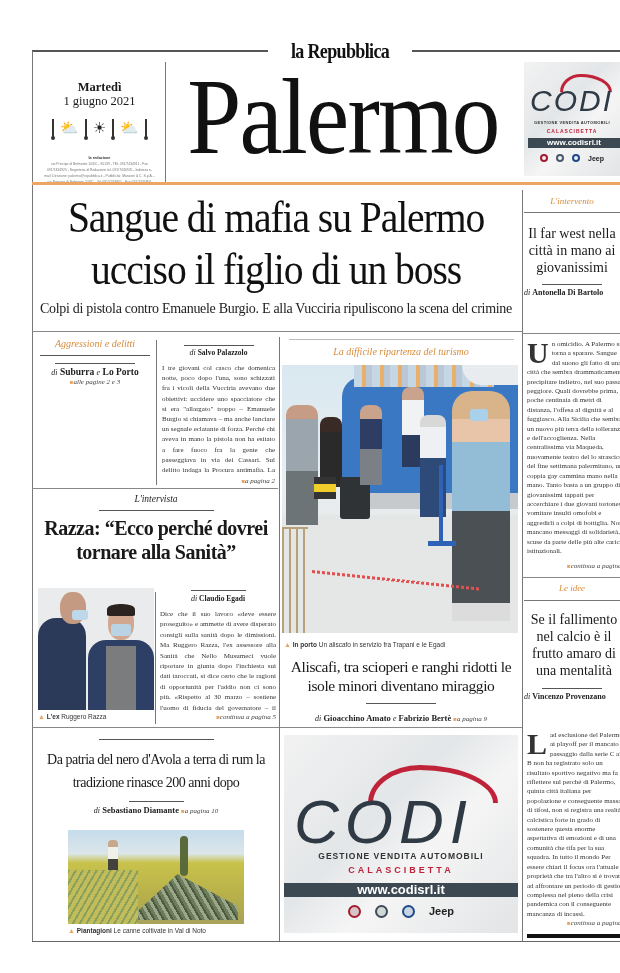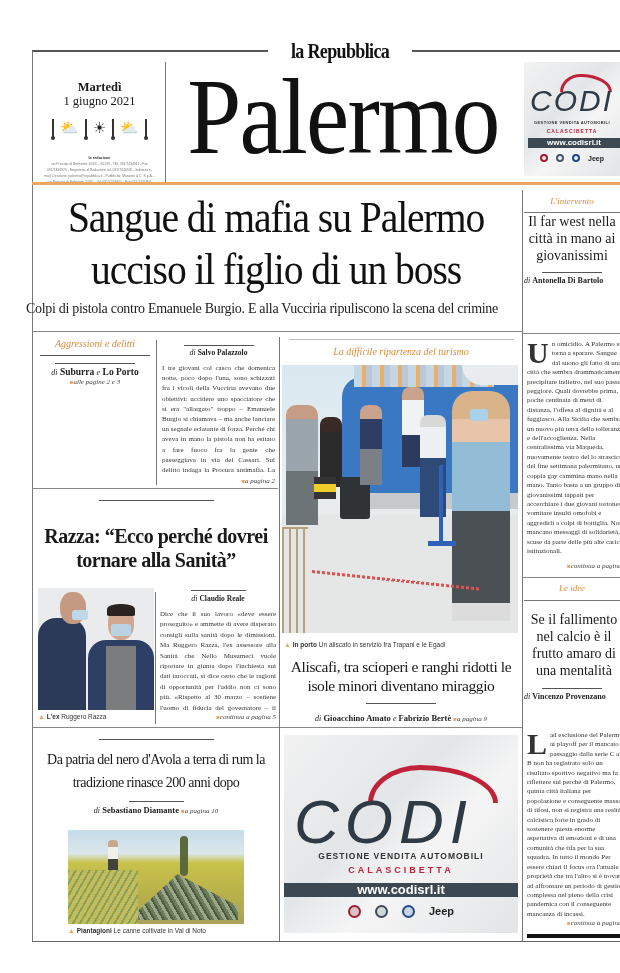--- a/index.html
+++ b/index.html
@@ -36,21 +36,21 @@
     .codi-city { position: absolute; font-family: "Liberation Sans", sans-serif; font-weight: bold; color: #c0223a; text-align: center; letter-spacing: 3px; }
     .codi-url { position: absolute; background: #3d4952; color: #fff; font-family: "Liberation Sans", sans-serif; font-weight: bold; text-align: center; }
     .codi-brands { position: absolute; display: flex; justify-content: center; align-items: center; gap: 14px; }
     .brand-badge { border-radius: 50%; border: 2px solid; display: inline-block; }
     .jeep { font-family: "Liberation Sans", sans-serif; font-weight: bold; color: #222; }
 
     
     .main-head { position: absolute; left: 34px; top: 192px; width: 484px; text-align: center;
                  font-family: "Liberation Serif", serif; font-size: 44px; line-height: 52px; letter-spacing: -1.2px; color: #111;
                  transform: scaleX(0.9); transform-origin: center top; }
-    .main-sub { position: absolute; left: 26px; top: 300px; width: 484px; text-align: left;
+    .main-sub { position: absolute; left: 34px; top: 300px; width: 484px; text-align: center;
                 font-family: "Liberation Serif", serif; font-size: 14px; line-height: 18px; color: #222; letter-spacing: -0.3px; }
     .kicker { font-family: "Liberation Serif", serif; font-style: italic; color: #d98b3a; font-size: 10.5px; text-align: center; }
     .kicker-dark { font-family: "Liberation Serif", serif; font-style: italic; color: #222; font-size: 10.5px; text-align: center; }
     .short-rule { height: 1px; background: #555; margin: 0 auto; }
     .col-head { font-family: "Liberation Serif", serif; color: #1a1a1a; text-align: center; }
     .byline { font-family: "Liberation Serif", serif; font-size: 9.5px; text-align: center; color: #222; }
     .byline i { font-size: 8px; }
     .byline b { font-weight: bold; }
     .pageref { font-family: "Liberation Serif", serif; font-style: italic; font-size: 7px; color: #444; }
     .pageref::before { content: "\25A0 "; color: #e9a665; font-style: normal; font-size: 6px; }
@@ -135,22 +135,23 @@
   <div class="byline" style="font-size:7.5px;">
     <i>di</i> <b>Salvo Palazzolo</b>
   </div>
   <div class="body-text" style="margin-top:6px; font-size:7px; line-height:10.2px; height:114px; overflow:hidden;">I tre giovani col casco che domenica notte, poco dopo l'una, sono schizzati fra i vicoli della Vucciria avevano due obiettivi: uccidere uno spacciatore che si era "allargato" troppo – Emanuele Burgio si chiamava – ma anche lanciare un segnale eclatante di forza. Perché chi aveva in mano la pistola non ha esitato a fare fuoco fra la gente che passeggiava in via dei Cassari. Sul delitto indaga la Procura antimafia. La mano del delitto proviene dal Borgo Vecchio.</div>
   <div class="pageref" style="text-align:right;">a pagina 2</div>
 </div>
 
 <div class="hline" style="left:32px; top:488px; width:246px; background:#888;"></div>
 
 <div class="abs" style="left:34px; top:494px; width:244px;">
+  <div class="kicker-dark" style="font-size:9.5px;">L'intervista</div>
   <div class="short-rule" style="width:115px; margin-top:6px;"></div>
-  <div class="col-head" style="font-size:20px; line-height:24px; margin-top:23px; font-weight:bold; letter-spacing:-0.5px;">Razza: “Ecco perché dovrei tornare alla Sanità”</div>
+  <div class="col-head" style="font-size:20px; line-height:24px; margin-top:5px; font-weight:bold; letter-spacing:-0.5px;">Razza: “Ecco perché dovrei tornare alla Sanità”</div>
 </div>
 
 <div class="photo" style="left:38px; top:588px; width:116px; height:122px; background:#e9ebec;">
 
   <div class="abs" style="left:0; top:30px; width:48px; height:92px; background:#2c3a5a; border-radius:18px 18px 0 0;"></div>
   <div class="abs" style="left:22px; top:4px; width:26px; height:32px; background:#c49a82; border-radius:45%;"></div>
   <div class="abs" style="left:34px; top:22px; width:16px; height:10px; background:#bcd8ea; border-radius:3px;"></div>
 
   <div class="abs" style="left:50px; top:52px; width:66px; height:70px; background:#2e3f66; border-radius:18px 18px 0 0;"></div>
   <div class="abs" style="left:68px; top:58px; width:30px; height:64px; background:#7b7c7e;"></div>
@@ -158,21 +159,21 @@
   <div class="abs" style="left:69px; top:16px; width:28px; height:12px; background:#2b2320; border-radius:45% 45% 10% 10%;"></div>
   <div class="abs" style="left:73px; top:36px; width:20px; height:12px; background:#b9d3e5; border-radius:3px;"></div>
 </div>
 <div class="caption abs" style="left:38px; top:713px; width:116px;">
   <span class="tri">▲</span> <b>L'ex</b> <span>Ruggero Razza</span>
 </div>
 
 <div class="abs" style="left:160px; top:590px; width:116px;">
   <div class="short-rule" style="width:55px; margin-bottom:3px;"></div>
   <div class="byline" style="font-size:7.5px;">
-    <i>di</i> <b>Claudio Reale</b>
+    <i>di</i> <b>Claudio Egadi</b>
   </div>
   <div class="body-text" style="margin-top:6px; font-size:7px; line-height:10.4px; height:104px; overflow:hidden;">Dice che il suo lavoro «deve essere proseguito» e ammette di avere disperato consigli sulla sanità dopo le dimissioni. Ma Ruggero Razza, l'ex assessore alla Sanità che Nello Musumeci vuole riportare in giunta dopo l'inchiesta sui dati taroccati, si dice certo che le ragioni di opportunità per l'addio non ci sono più. «Rispetto al 30 marzo – sostiene l'uomo di fiducia del governatore – il quadro è cambiato».</div>
   <div class="pageref" style="text-align:right;">continua a pagina 5</div>
 </div>
 <div class="vline" style="left:155px; top:592px; height:132px;"></div>
 
 <div class="hline" style="left:32px; top:727px; width:490px; background:#888;"></div>
 
 <div class="vline" style="left:279px; top:337px; height:605px;"></div>
 <div class="abs" style="left:282px; top:339px; width:238px;">
@@ -252,21 +253,21 @@
     <span class="brand-badge" style="width:13px; height:13px; border-color:#a31c2e; background:#d6c3c6;"></span>
     <span class="brand-badge" style="width:13px; height:13px; border-color:#3d4a5a; background:#cfd8d2;"></span>
     <span class="brand-badge" style="width:13px; height:13px; border-color:#1f4a8a; background:#c8d4e4;"></span>
     <span class="jeep" style="font-size:11px;">Jeep</span>
   </div>
 </div>
 
 <div class="abs" style="left:524px; top:196px; width:100px;">
   <div class="kicker" style="font-size:9px; width:96px;">L'intervento</div>
   <div class="hline" style="position:relative; width:96px; margin-top:6px;"></div>
-  <div class="col-head" style="font-size:14px; line-height:17px; width:96px; white-space:normal;">Il far west nella città in mano ai giovanissimi</div>
+  <div class="col-head" style="font-size:14px; line-height:17px; margin-top:12px; width:96px; white-space:normal;">Il far west nella città in mano ai giovanissimi</div>
   <div class="short-rule" style="width:60px; margin-top:8px; margin-left:18px;"></div>
   <div class="byline" style="margin-top:3px; font-size:8px; text-align:left; white-space:nowrap;">
     <i>di</i> <b>Antonella Di Bartolo</b>
   </div>
 </div>
 <div class="hline" style="left:522px; top:333px; width:98px; background:#888;"></div>
 <div class="abs" style="left:527px; top:340px; width:100px;">
   <div class="body-text" style="font-size:7px; line-height:9.4px; height:222px; overflow:hidden; text-align:left;">
     <span class="dropcap">U</span><span>n omicidio. A Palermo si torna a sparare. Sangue dal suono gli fatto di una città che sembra drammaticamente precipitare indietro, nel suo passato peggiore. Quali dovrebbe prima, a poche centinaia di metri di distanza, l'offesa al dignità e al fuggiasco. Alla Sicilia che sembra un nuovo più terra della tolleranza e dell'accoglienza. Nella centralissima via Maqueda, nuovamente teatro del lo strascico del fine settimana palermitano, una coppia gay cammina mano nella mano. Tanto basta a un gruppo di giovanissimi tappati per accerchiare i due giovani tortonesi, vomitare insulti omofobi e aggredirli a colpi di bottiglia. Non mancano messaggi di solidarietà, le scuse da parte delle più alte cariche istituzionali.</span>
   </div>

